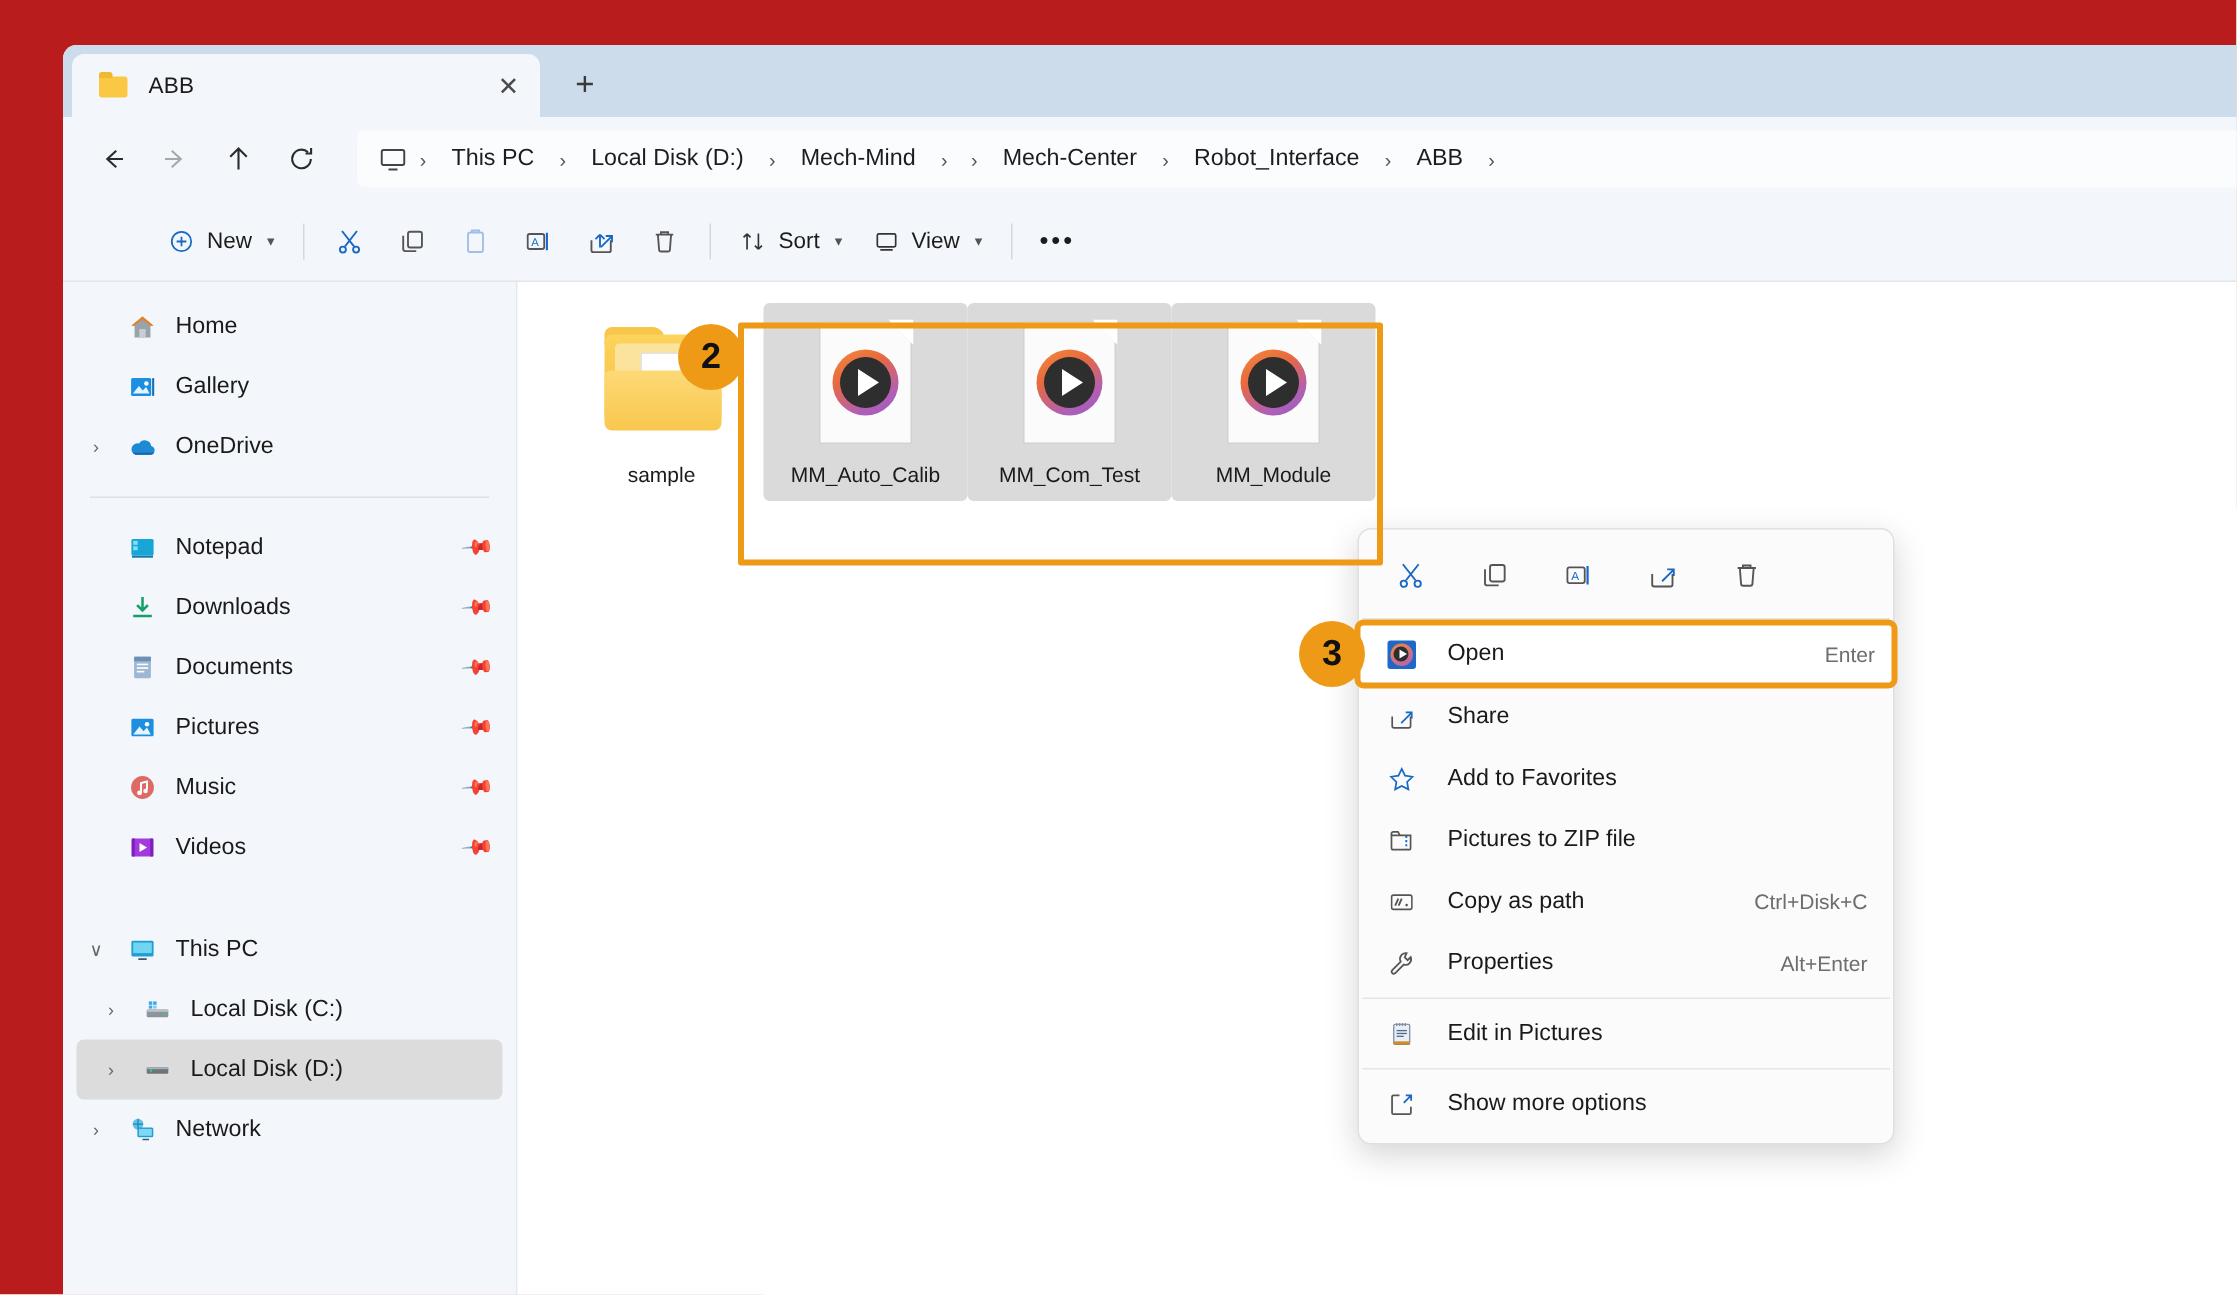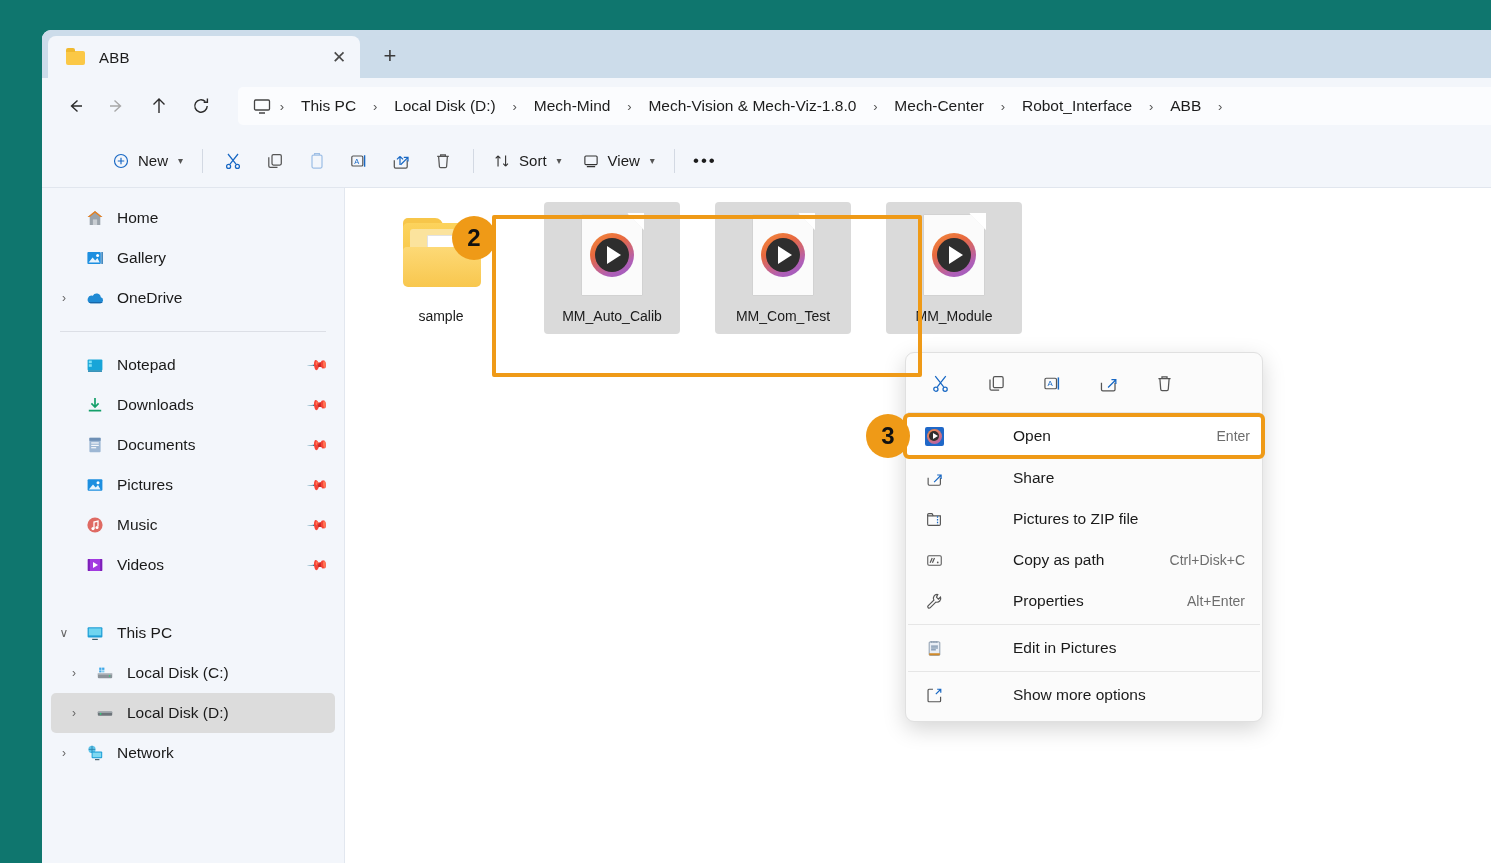--- a/index.html
+++ b/index.html
@@ -2,21 +2,21 @@
 <html><head>
 <meta charset="utf-8">
 <style>
   * { box-sizing: border-box; margin: 0; padding: 0; }
   html, body {
     width: 1491px; height: 863px;
     background: #ffffff;
     font-family: "Liberation Sans", sans-serif;
     overflow: hidden;
   }
-  #root { position: relative; width: 1491px; height: 863px; background: #0f766e; }
+  #root { position: relative; width: 1491px; height: 863px; background: #b91c1c; }
 
   
   .window {
     position: absolute; left: 42px; top: 30px;
     width: 1460px; height: 850px;
     background: #f3f6fb;
     border-radius: 9px 0 0 0;
     overflow: hidden;
   }
 
@@ -132,21 +132,21 @@
   .indent1 { padding-left: 10px; }
 
   
   .content { flex: 1; background: #ffffff; position: relative; padding: 14px 0 0 28px; }
   .grid { display: flex; gap: 0px; align-items: flex-start; }
   .fileitem {
     width: 136px; padding: 8px 4px 10px;
     display: flex; flex-direction: column; align-items: center;
     border-radius: 4px;
   }
-  .fileitem.selected { background: #dadada; margin-left: 35px; }
+  .fileitem.selected { background: #dadada; }
   .thumb { width: 76px; height: 90px; display:flex; align-items:center; justify-content:center; }
   .fname {
     margin-top: 8px; font-size: 14px; color: #1a1a1a;
     max-width: 130px; text-align: center; white-space: nowrap; overflow: hidden;
   }
 
   
   .folder { position: relative; width: 78px; height: 64px; }
   .folder .back {
     position: absolute; left: 0; top: 0; width: 78px; height: 60px;
@@ -236,21 +236,21 @@
     padding: 0 10px; gap: 8px;
   }
   .ctx-ibtn {
     width: 48px; height: 40px; border-radius: 5px;
     display: flex; align-items: center; justify-content: center;
   }
   .ctx-sep { height: 1px; background: #e6e6e6; margin: 3px 2px; }
   .ctxitem {
     height: 40px; margin: 1px 5px; border-radius: 5px;
     display: flex; align-items: center; padding: 0 12px;
-    font-size: 15.5px; color: #1a1a1a; position: relative; gap: 48px;
+    font-size: 15.5px; color: #1a1a1a; position: relative;
   }
   .ctxitem .ci { width: 22px; flex: none; display:flex; align-items:center; justify-content:center; }
   .ctxitem .clabel { margin-left: 20px; }
   .ctxitem .accel { margin-left: auto; color: #6d6d6d; font-size: 14px; }
   .ctxitem.hl {
     background: #ffffff;
     outline: 4px solid #ef9a17; outline-offset: -1px;
     border-radius: 3px; margin: 2px 0; padding-left: 17px;
     z-index: 3;
   }
@@ -302,21 +302,20 @@
             <path d="M7 17h6"></path>
           </svg>
         </span>
         <span class="chev">›</span>
         <span class="crumb">This PC</span>
         <span class="chev">›</span>
         <span class="crumb">Local Disk (D:)</span>
         <span class="chev">›</span>
         <span class="crumb">Mech-Mind</span>
         <span class="chev">›</span>
-        <span class="crumb">Mech-Vision &amp; Mech-Viz-1.8.0</span>
         <span class="chev">›</span>
         <span class="crumb">Mech-Center</span>
         <span class="chev">›</span>
         <span class="crumb">Robot_Interface</span>
         <span class="chev">›</span>
         <span class="crumb">ABB</span>
         <span class="chev">›</span>
       </div>
     </div>
 
@@ -690,20 +689,29 @@
       <span class="ci">
         <svg width="19" height="19" viewBox="0 0 20 20" fill="none" stroke="#555" stroke-width="1.2">
           <path d="M3.3 9.2v6.6a1.3 1.3 0 0 0 1.3 1.3h10.3a1.3 1.3 0 0 0 1.3-1.3V9.2"></path>
           <path d="M9.6 13.8l7.2-7.2M12.8 6.3h4.2v4.2" stroke="#1868c4"></path>
         </svg>
       </span>
       <span class="clabel">Share</span>
       <span class="accel"></span>
     </div>
 
+    <div class="ctxitem">
+      <span class="ci">
+        <svg width="19" height="19" viewBox="0 0 20 20" fill="none" stroke="#1868c4" stroke-width="1.2">
+          <path d="M10 2.8l2.3 4.7 5.2.76-3.75 3.66.89 5.18L10 14.66l-4.64 2.44.89-5.18L2.5 8.26l5.2-.76z"></path>
+        </svg>
+      </span>
+      <span class="clabel">Add to Favorites</span>
+      <span class="accel"></span>
+    </div>
 
     <div class="ctxitem">
       <span class="ci">
         <svg width="19" height="19" viewBox="0 0 20 20" fill="none" stroke="#555" stroke-width="1.2">
           <path d="M2.8 6.2V15a1.2 1.2 0 0 0 1.2 1.2h11a1.2 1.2 0 0 0 1.2-1.2V6.2H2.8z"></path>
           <path d="M2.8 6.2V5a1.2 1.2 0 0 1 1.2-1.2h3.4l1.3 2.4"></path>
           <path d="M13.2 6.6v8.8" stroke="#1868c4" stroke-width="1.3" stroke-dasharray="1.5 1.4"></path>
         </svg>
       </span>
       <span class="clabel">Pictures to ZIP file</span>

